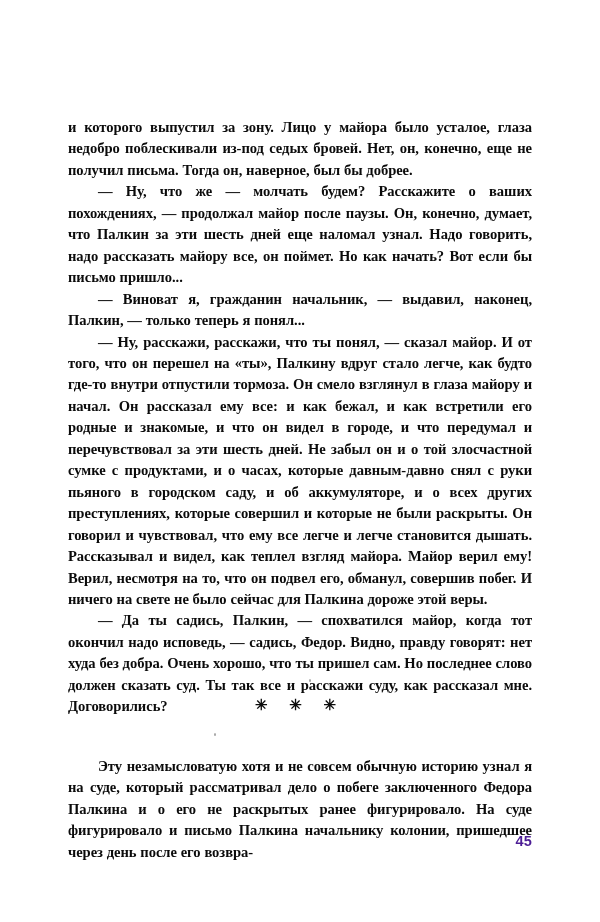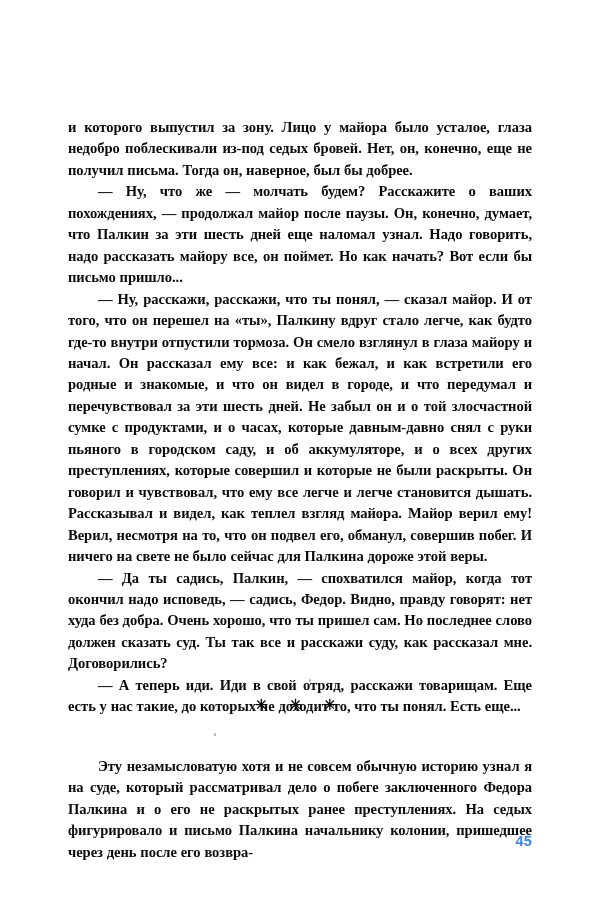--- a/index.html
+++ b/index.html
@@ -65,50 +65,50 @@
     width: 464px;
   }
   #pagenum {
     position: absolute;
     left: 0;
     top: 833px;
     width: 532px;
     text-align: right;
     font-size: 14.5px;
     font-weight: 700;
-    color: #3b82f6;
+    color: #4c1d95;
     font-family: "Liberation Sans", "DejaVu Sans", sans-serif;
     letter-spacing: 0.2px;
   }
   
   .speck {
     position: absolute;
     background: #5a5a5a;
     border-radius: 50%;
     opacity: 0.55;
   }
 </style>
 </head>
 <body>
 
 <div id="page">
 
   <div id="textblock">
     <p class="para first">и которого выпустил за зону. Лицо у майора было усталое, глаза недобро поблескивали из-под седых бровей. Нет, он, конечно, еще не получил письма. Тогда он, наверное, был бы добрее.</p>
     <p class="para dialog">— Ну, что же — молчать будем? Расскажите о ваших похождениях, — продолжал майор после паузы. Он, конечно, думает, что Палкин за эти шесть дней еще наломал узнал. Надо говорить, надо рассказать майору все, он поймет. Но как начать? Вот если бы письмо пришло...</p>
+    <p class="para dialog">— Виноват я, гражданин начальник, — выдавил, наконец, Палкин, — только теперь я понял...</p>
     <p class="para dialog">— Ну, расскажи, расскажи, что ты понял, — сказал майор. И от того, что он перешел на «ты», Палкину вдруг стало легче, как будто где-то внутри отпустили тормоза. Он смело взглянул в глаза майору и начал. Он рассказал ему все: и как бежал, и как встретили его родные и знакомые, и что он видел в городе, и что передумал и перечувствовал за эти шесть дней. Не забыл он и о той злосчастной сумке с продуктами, и о часах, которые давным-давно снял с руки пьяного в городском саду, и об аккумуляторе, и о всех других преступлениях, которые совершил и которые не были раскрыты. Он говорил и чувствовал, что ему все легче и легче становится дышать. Рассказывал и видел, как теплел взгляд майора. Майор верил ему! Верил, несмотря на то, что он подвел его, обманул, совершив побег. И ничего на свете не было сейчас для Палкина дороже этой веры.</p>
     <p class="para dialog">— Да ты садись, Палкин, — спохватился майор, когда тот окончил надо исповедь, — садись, Федор. Видно, правду говорят: нет худа без добра. Очень хорошо, что ты пришел сам. Но последнее слово должен сказать суд. Ты так все и расскажи суду, как рассказал мне. Договорились?</p>
-    <p class="para dialog">— А теперь иди. Иди в свой отряд, расскажи товарищам. Еще есть у нас такие, до которых не доходит то, что ты понял. Есть еще...</p>
   </div>
 
   <div class="speck" style="left:309px; top:679px; width:2px; height:3px;"></div>
 
   <div id="separator">✳  ✳  ✳</div>
 
   <div class="speck" style="left:214px; top:733px; width:2px; height:3px;"></div>
 
   <div id="finalblock">
-    <p class="para final">Эту незамысловатую хотя и не совсем обычную историю узнал я на суде, который рассматривал дело о побеге заключенного Федора Палкина и о его не раскрытых ранее преступлениях. На седых фигурировало и письмо Палкина начальнику колонии, пришедшее через день после его возвра-</p>
+    <p class="para final">Эту незамысловатую хотя и не совсем обычную историю узнал я на суде, который рассматривал дело о побеге заключенного Федора Палкина и о его не раскрытых ранее фигурировало. На суде фигурировало и письмо Палкина начальнику колонии, пришедшее через день после его возвра-</p>
   </div>
 
   <div id="pagenum">45</div>
 
 </div>
 
 </body></html>

